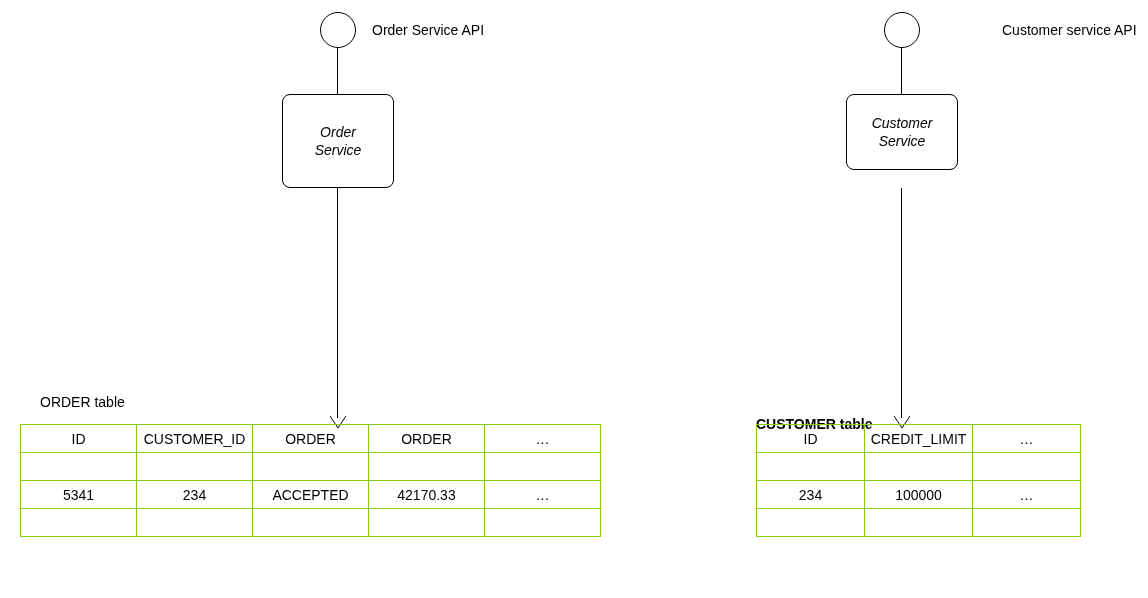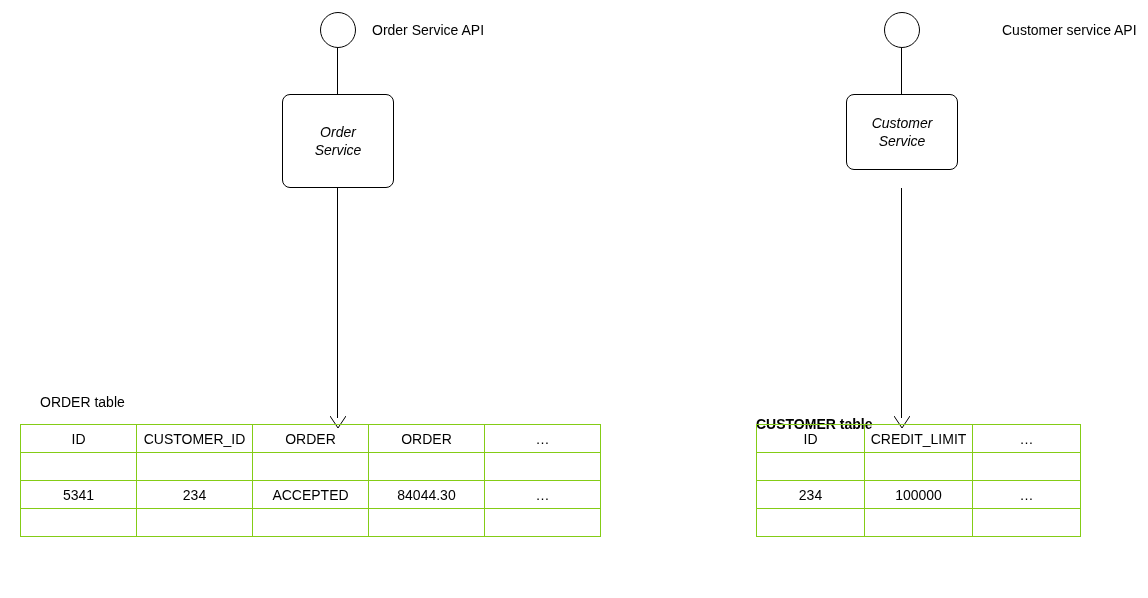--- a/index.html
+++ b/index.html
@@ -79,21 +79,21 @@
       <td></td>
       <td></td>
       <td></td>
       <td></td>
       <td></td>
     </tr>
     <tr>
       <td>5341</td>
       <td>234</td>
       <td>ACCEPTED</td>
-      <td>84044.30</td>
+      <td>42170.33</td>
       <td>…</td>
     </tr>
     <tr>
       <td></td>
       <td></td>
       <td></td>
       <td></td>
       <td></td>
     </tr>
   </tbody>

